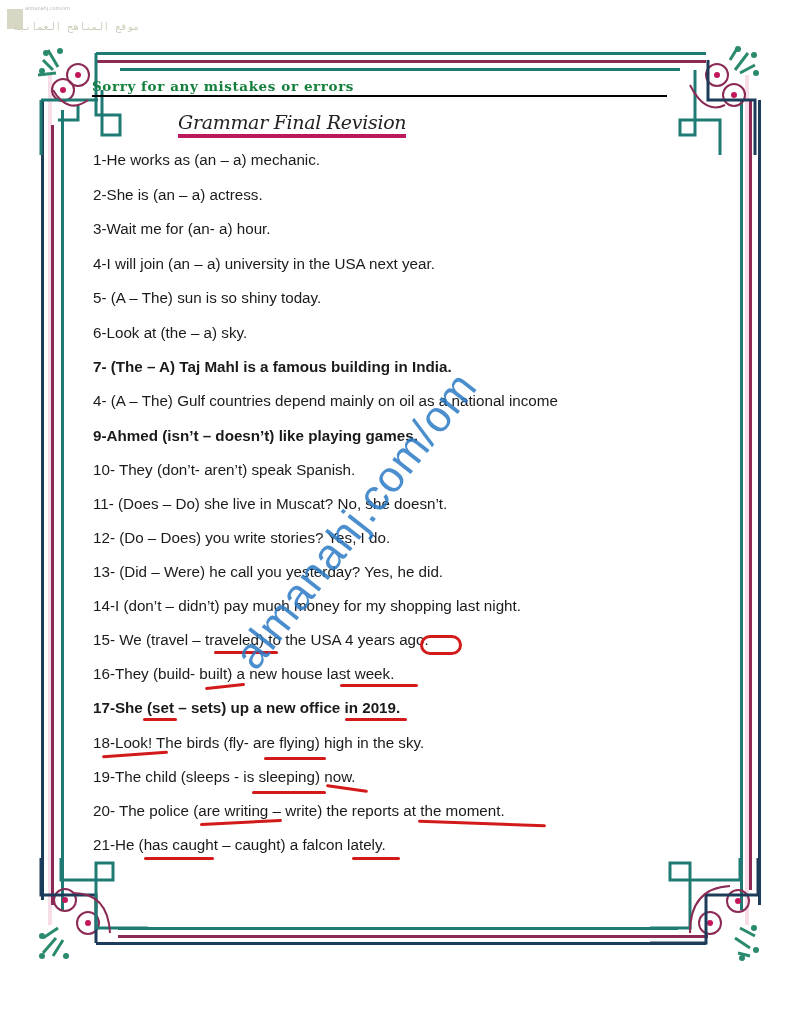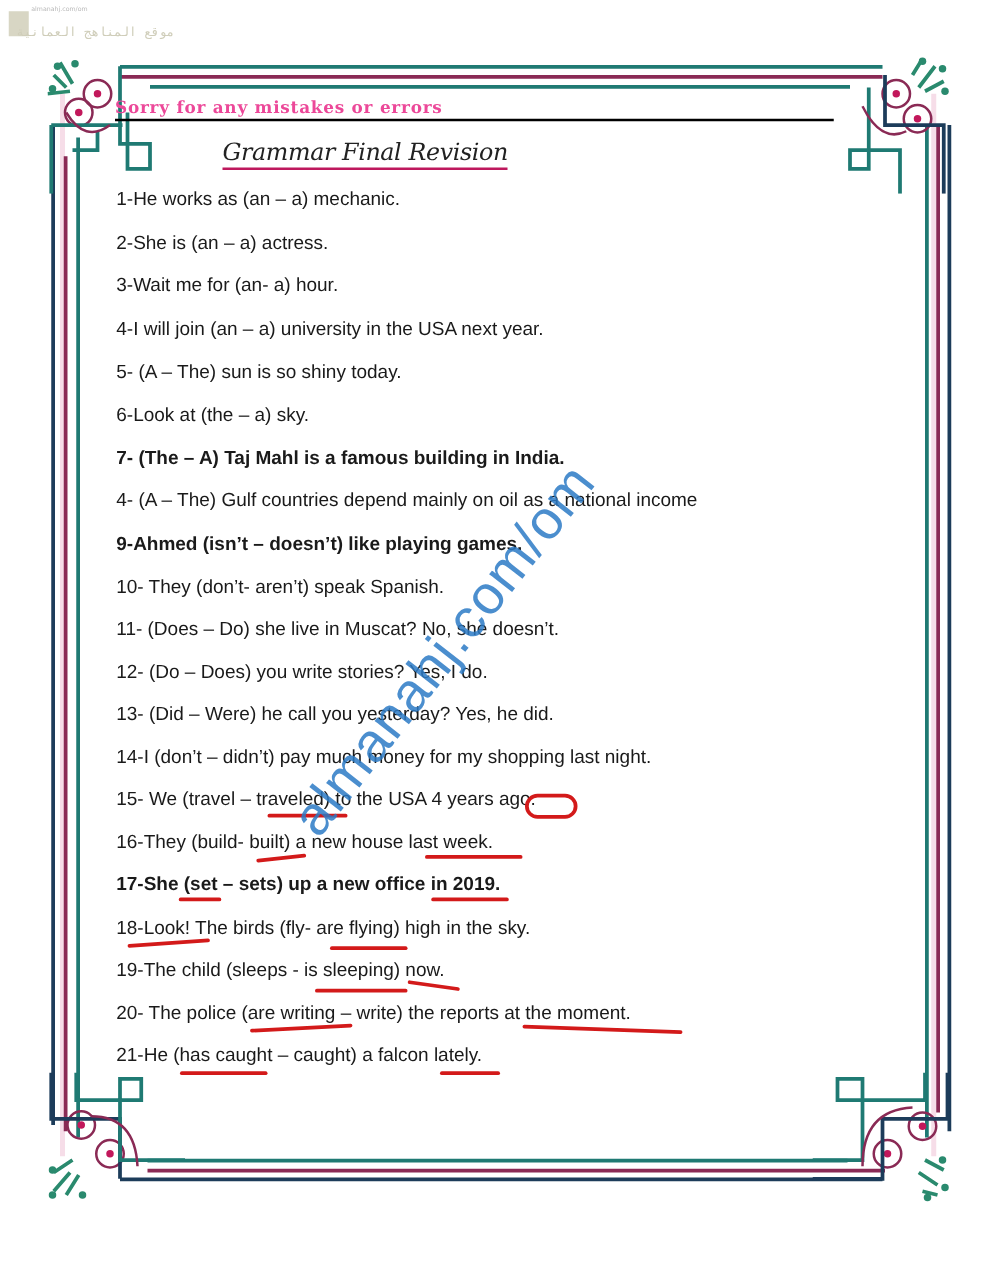--- a/index.html
+++ b/index.html
@@ -17,28 +17,28 @@
   .corner { position:absolute; width:110px; height:110px; }
 
   .watermark-logo { position:absolute; left:3px; top:3px; width:72px; height:40px; }
   .watermark-logo .box { position:absolute; left:4px; top:6px; width:16px; height:20px; background:#d8d6c4; }
   .watermark-logo .url { position:absolute; left:22px; top:2px; font-size:5px; color:#b8b8b8; font-family:"DejaVu Sans", sans-serif; }
   .watermark-logo .ar { position:absolute; left:10px; top:18px; font-size:10px; color:#cfcdb9; font-family:Liberation Mono, monospace; direction:rtl; white-space:nowrap; }
 
   .sorry {
     position:absolute; left:92px; top:78px;
     font-family:"DejaVu Serif", serif; font-weight:bold; font-size:13.5px; letter-spacing:0.6px;
-    color:#ec4899;
+    color:#15803d;
   }
   .sorry-rule { position:absolute; left:92px; top:95px; width:575px; height:1.5px; background:#000; }
 
   .title {
     position:absolute; left:178px; top:110px;
     font-family:"DejaVu Serif", serif; font-style:italic; font-size:19px; color:#222;
-    border-bottom:2px solid #be185d; padding-bottom:0px; line-height:24px; letter-spacing:-0.3px;
+    border-bottom:4px solid #be185d; padding-bottom:0px; line-height:24px; letter-spacing:-0.3px;
   }
 
   .items { position:absolute; left:93px; top:150px; }
   .item {
     position:absolute; left:0; white-space:nowrap;
     font-family:"Liberation Sans", sans-serif; font-size:15.2px; color:#1a1a1a;
     line-height:20px;
   }
 
   .red-mark { position:absolute; background:#d31a1a; border-radius:3px; height:3px; }

